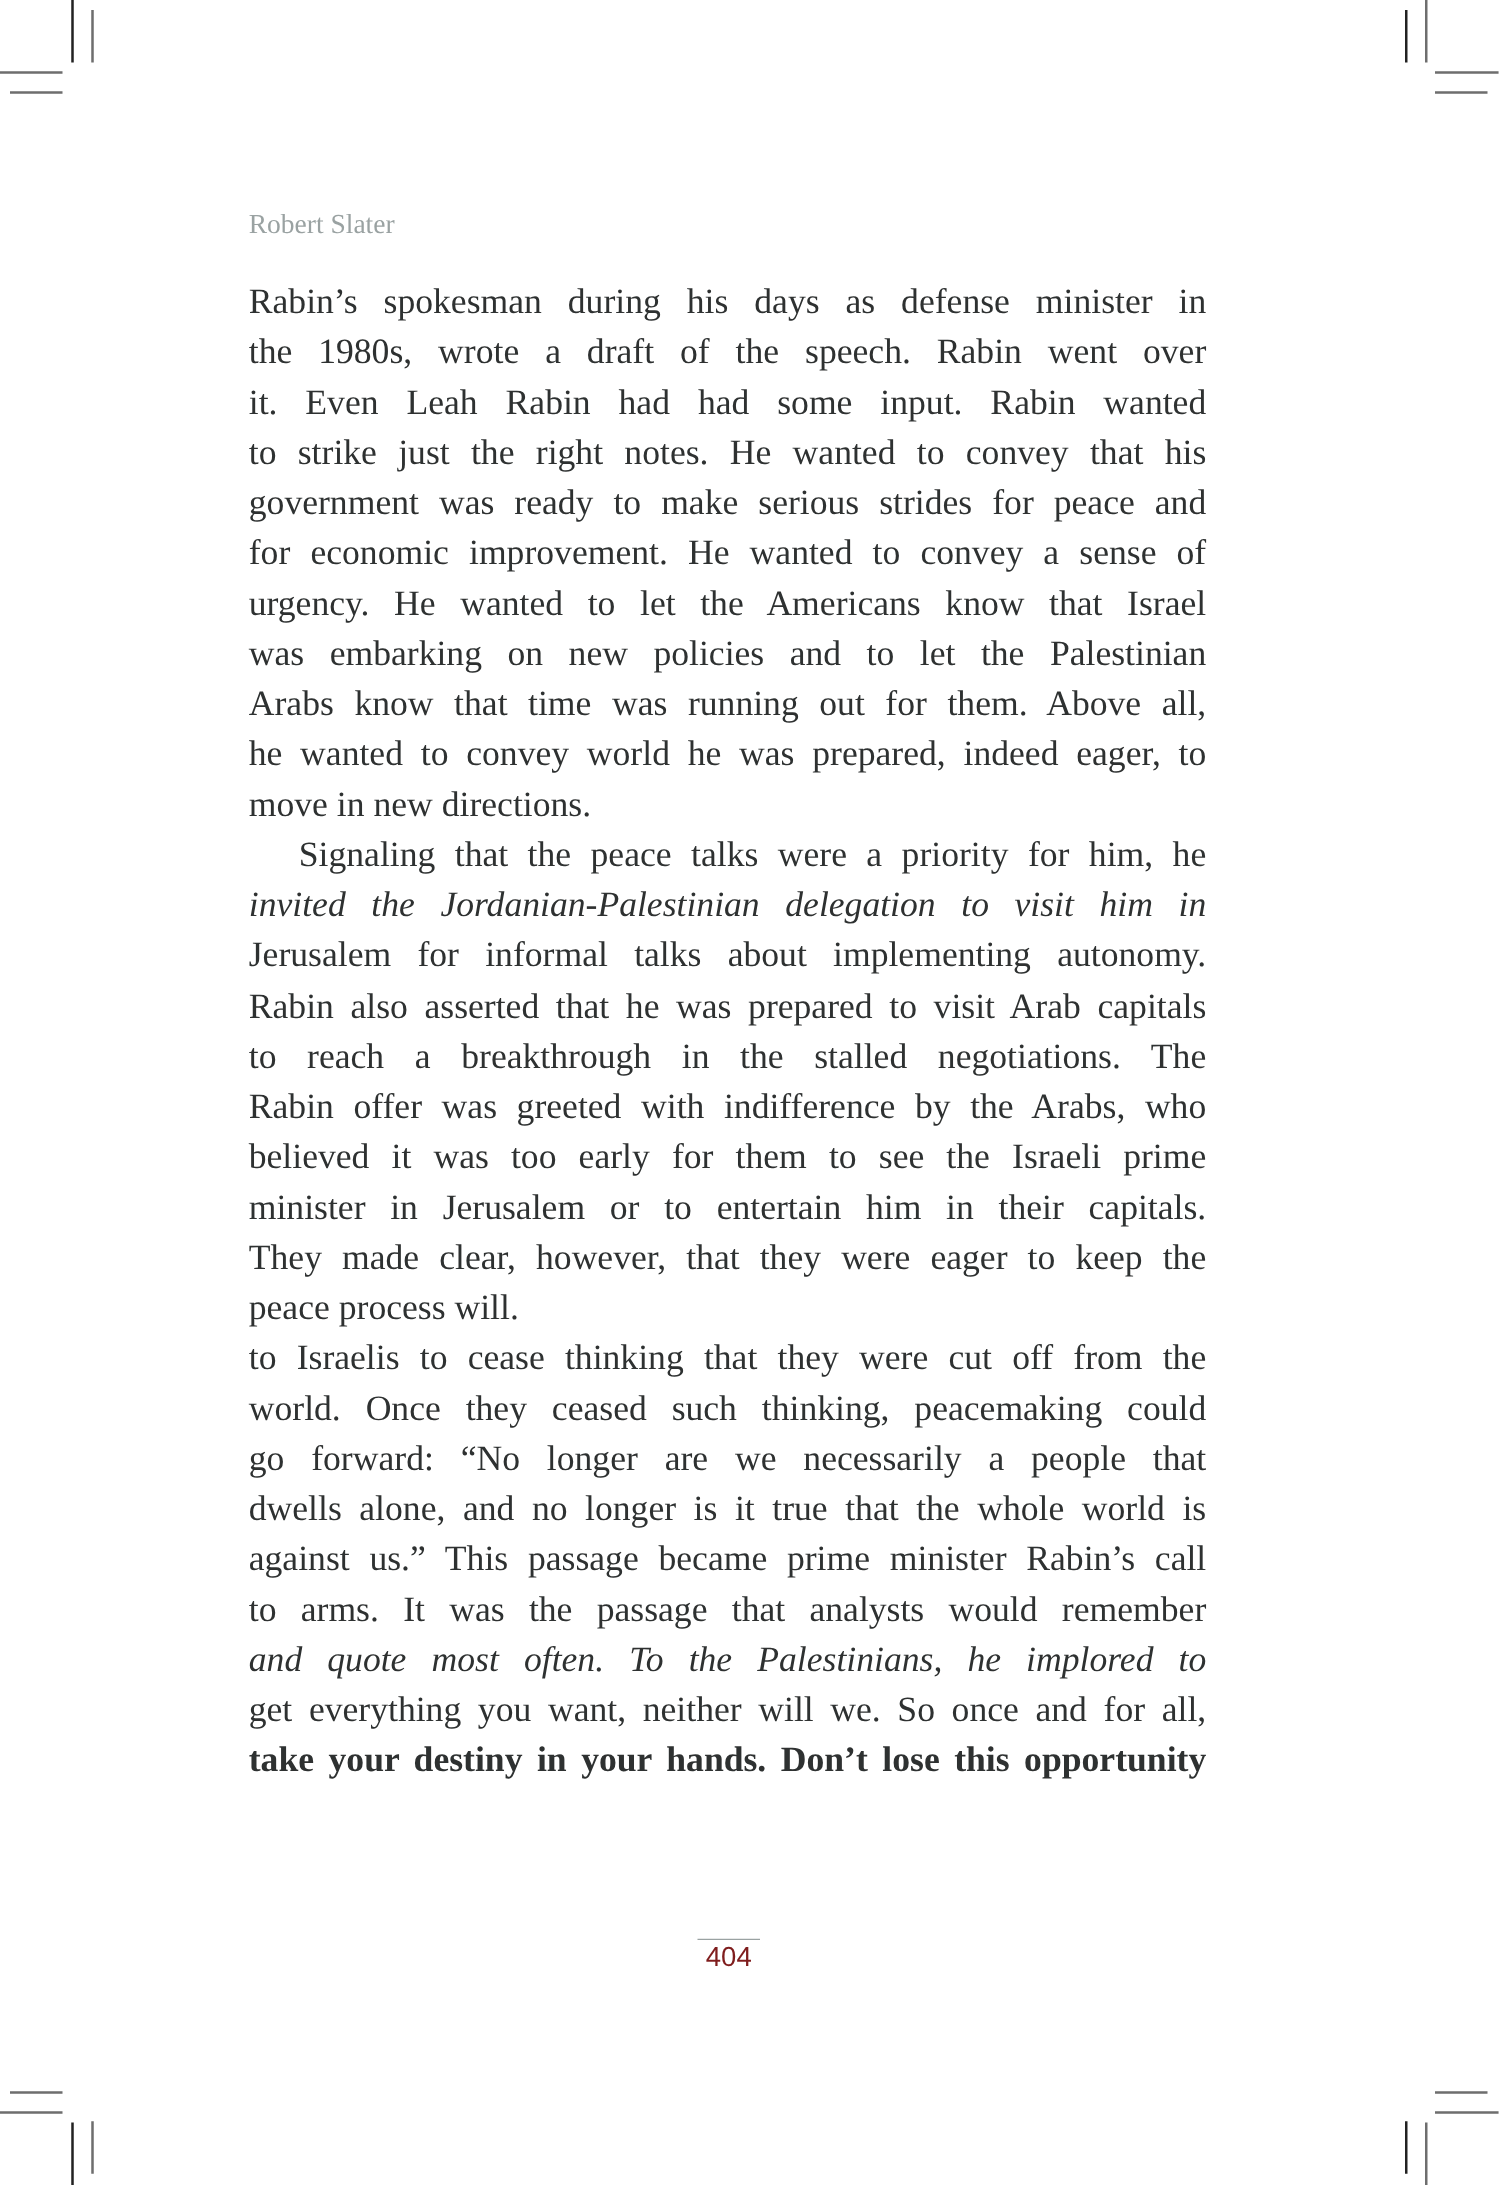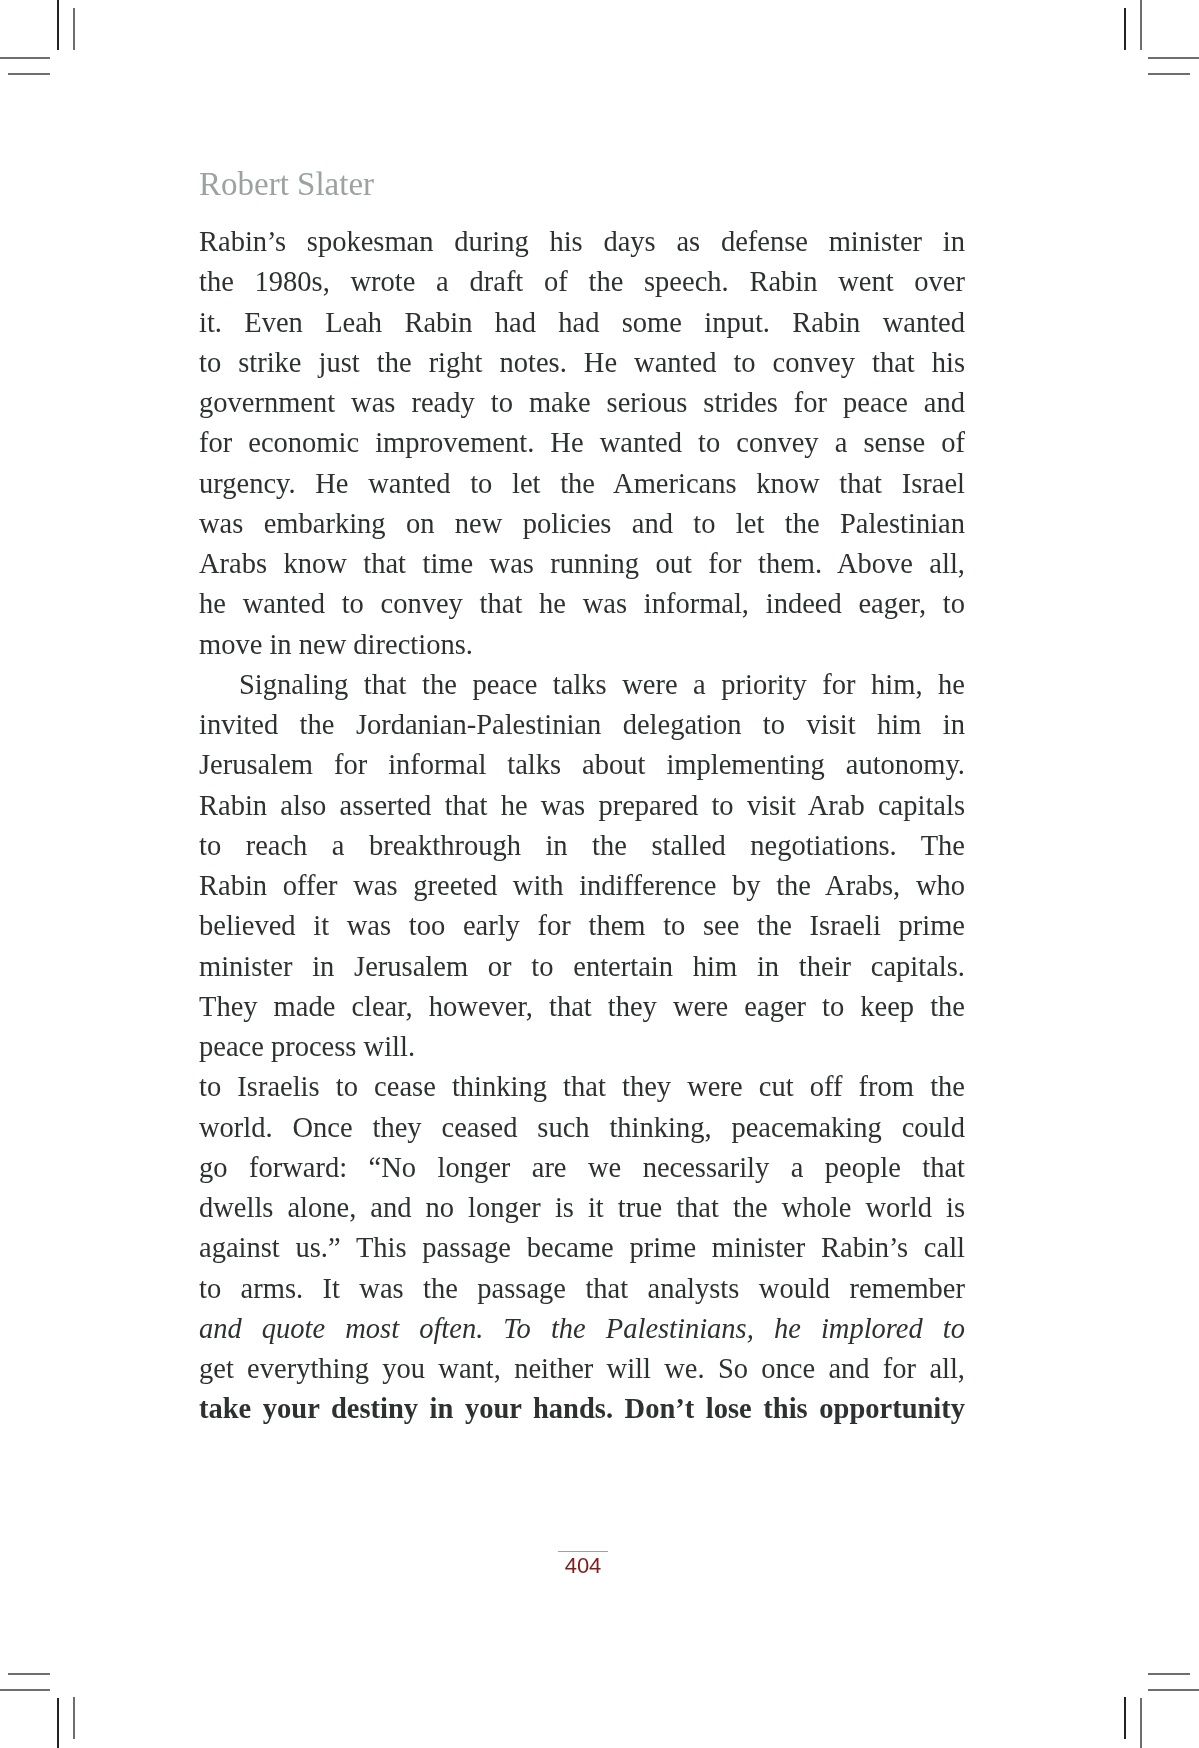--- a/index.html
+++ b/index.html
@@ -1,21 +1,21 @@
 <!DOCTYPE html>
 <html><head>
 <meta charset="utf-8">
 <style>
   html, body { margin: 0; padding: 0; background: #ffffff; }
   body { width: 1199px; height: 1748px; position: relative; overflow: hidden; }
   .crop { position: absolute; background: #6e6e6e; }
   .crop.dark { background: #222222; }
   .header {
     position: absolute; left: 199px; top: 166px;
-    font-family: "Liberation Serif", serif; font-size: 33px; color: #9aa2a2;
+    font-family: "Liberation Serif", serif; font-size: 22px; color: #9aa2a2;
     white-space: nowrap;
   }
   .body-text {
     position: absolute; left: 199px; top: 222px; width: 766px;
     font-family: "Liberation Serif", serif; font-size: 28.5px; color: #2e3131;
     line-height: 40.26px;
   }
   .line { display: block; text-align: justify; text-align-last: justify; white-space: nowrap; height: 40.26px; overflow: visible; }
   .line.last { text-align-last: left; }
   .line.indent { padding-left: 40px; }
@@ -55,26 +55,26 @@
     <div>
       <div class="line" style="white-space: normal;">Rabin’s spokesman during his days as defense minister in</div>
       <div class="line" style="white-space: normal;">the 1980s, wrote a draft of the speech. Rabin went over</div>
       <div class="line" style="white-space: normal;">it. Even Leah Rabin had had some input. Rabin wanted</div>
       <div class="line" style="white-space: normal;">to strike just the right notes. He wanted to convey that his</div>
       <div class="line" style="white-space: normal;">government was ready to make serious strides for peace and</div>
       <div class="line" style="white-space: normal;">for economic improvement. He wanted to convey a sense of</div>
       <div class="line" style="white-space: normal;">urgency. He wanted to let the Americans know that Israel</div>
       <div class="line" style="white-space: normal;">was embarking on new policies and to let the Palestinian</div>
       <div class="line" style="white-space: normal;">Arabs know that time was running out for them. Above all,</div>
-      <div class="line" style="white-space: normal;">he wanted to convey that he was informal, indeed eager, to</div>
+      <div class="line" style="white-space: normal;">he wanted to convey world he was prepared, indeed eager, to</div>
       <div class="line last" style="white-space: normal;">move in new directions.</div>
     </div>
     <div>
       <div class="line indent" style="white-space: normal;">Signaling that the peace talks were a priority for him, he</div>
-      <div class="line" style="white-space: normal;">invited the Jordanian-Palestinian delegation to visit him in</div>
+      <div class="line" style="white-space: normal; font-style: italic;">invited the Jordanian-Palestinian delegation to visit him in</div>
       <div class="line" style="white-space: normal;">Jerusalem for informal talks about implementing autonomy.</div>
       <div class="line" style="white-space: normal;">Rabin also asserted that he was prepared to visit Arab capitals</div>
       <div class="line" style="white-space: normal;">to reach a breakthrough in the stalled negotiations. The</div>
       <div class="line" style="white-space: normal;">Rabin offer was greeted with indifference by the Arabs, who</div>
       <div class="line" style="white-space: normal;">believed it was too early for them to see the Israeli prime</div>
       <div class="line" style="white-space: normal;">minister in Jerusalem or to entertain him in their capitals.</div>
       <div class="line" style="white-space: normal;">They made clear, however, that they were eager to keep the</div>
       <div class="line last" style="white-space: normal;">peace process will.</div>
     </div>
     <div>

